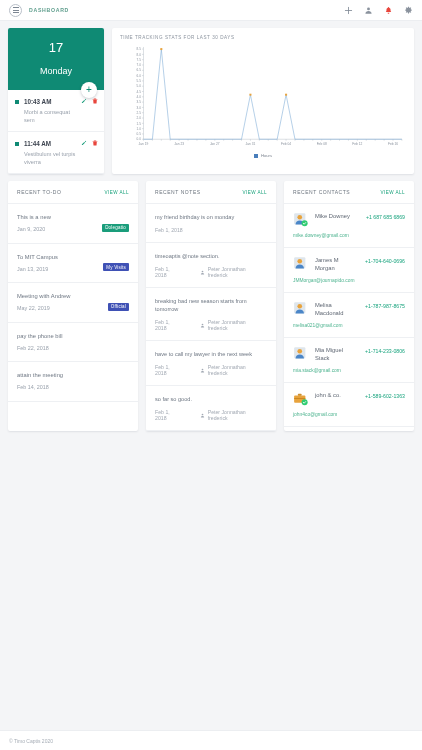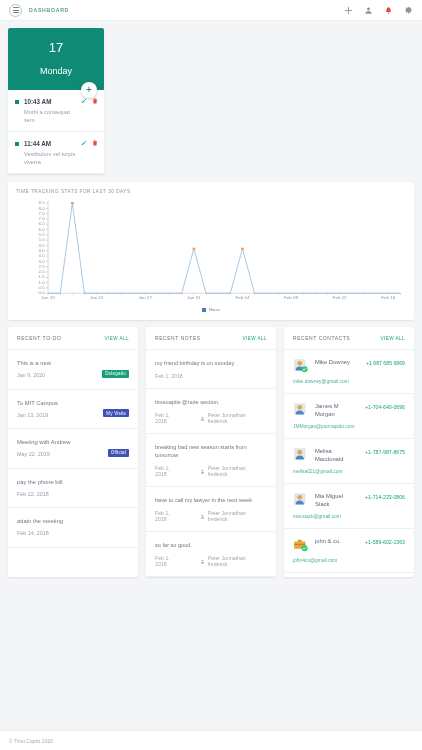--- a/index.html
+++ b/index.html
@@ -28,21 +28,21 @@
   .menu-btn i { display: block; width: 6px; height: 1px; background: #7d8793; }
   .brand {
     font-size: 5.2px; letter-spacing: 0.7px; color: #5f9e8d;
     margin-left: 7px; font-weight: 600;
   }
   .topbar-right { margin-left: auto; display: flex; align-items: center; gap: 11px; }
   .ticon { width: 9px; height: 9px; display: block; cursor: pointer; }
   .ticon svg { display: block; width: 100%; height: 100%; }
 
   
-  .row1 { display: flex; padding: 7px 8px 0 8px; gap: 8px; flex-direction: column; }
+  .row1 { display: flex; padding: 7px 8px 0 8px; gap: 8px; }
   .row2 { display: flex; padding: 7px 8px 0 8px; gap: 8px; }
 
   .card {
     background: #fff; border-radius: 2px;
     box-shadow: 0 1px 2px rgba(40,50,70,.10);
   }
 
   
   .daycard { width: 96px; flex: none; overflow: visible; position: relative; }
   .day-head {

